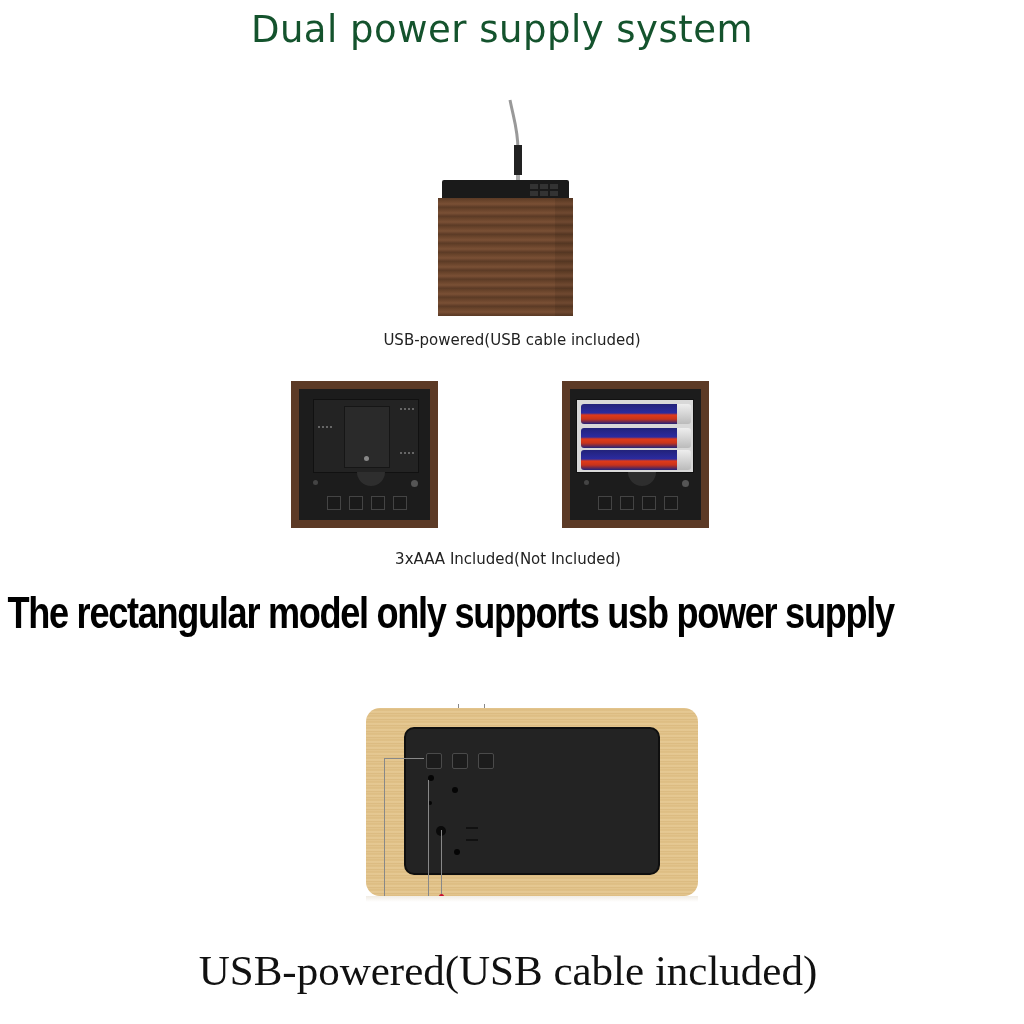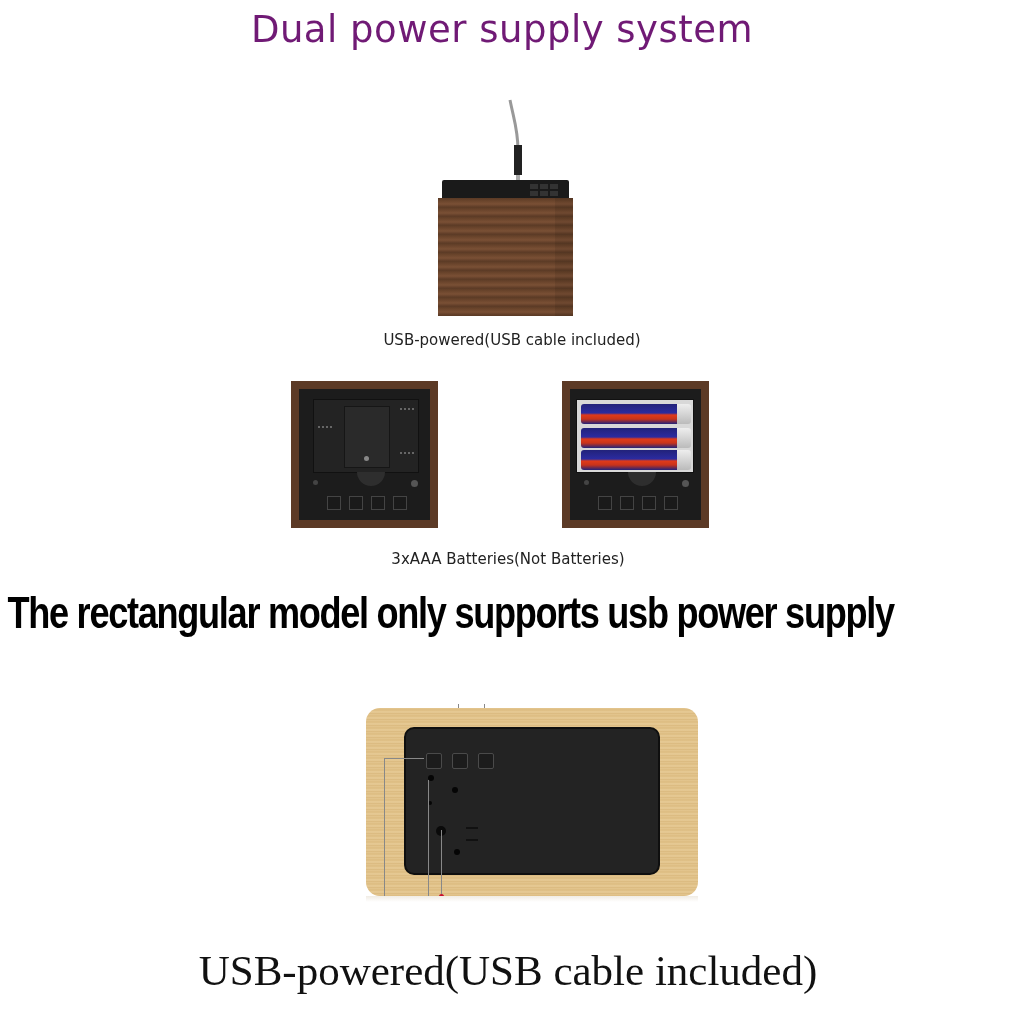--- a/index.html
+++ b/index.html
@@ -1,18 +1,18 @@
 <!DOCTYPE html>
 <html><head>
 <meta charset="utf-8">
 <style>
   html, body { margin: 0; padding: 0; background: #ffffff; }
   body { width: 1024px; height: 1024px; position: relative; overflow: hidden; font-family: "DejaVu Sans", sans-serif; }
   .abs { position: absolute; }
-  .title { left: 0; width: 1004px; top: 8px; text-align: center; font-size: 37px; color: #701a75; letter-spacing: 0.5px; }
+  .title { left: 0; width: 1004px; top: 8px; text-align: center; font-size: 37px; color: #14532d; letter-spacing: 0.5px; }
   .caption { text-align: center; font-size: 15px; color: #222; }
   .cap1 { left: 362px; width: 300px; top: 331px; }
   .cap2 { left: 358px; width: 300px; top: 550px; }
   .banner { left: 0; width: 1048px; top: 588px; text-align: center; font-family: "Liberation Sans", sans-serif; font-weight: bold; font-size: 42px; color: #000; transform: scaleX(0.86) scaleY(1.05); transform-origin: left top; letter-spacing: -1.5px; white-space: nowrap; }
   .bottom-cap { left: 0; width: 1016px; top: 946px; text-align: center; font-family: "Liberation Serif", serif; font-size: 43px; color: #111; white-space: nowrap; }
 
   
   .cube { left: 438px; top: 180px; width: 135px; height: 135px; }
   .cube-body { position: absolute; left: 0; top: 18px; width: 135px; height: 118px;
     background: repeating-linear-gradient(180deg, #5a3a25 0px, #6b452c 3px, #7a5035 6px, #5e3c27 9px);
@@ -106,21 +106,21 @@
       <div class="sensor"></div>
       <div class="dot" style="left:14px;top:8px"></div>
       <div class="dot" style="left:112px;top:8px;width:7px;height:7px;background:#555"></div>
       <div class="ctl-btn" style="left:28px"></div>
       <div class="ctl-btn" style="left:50px"></div>
       <div class="ctl-btn" style="left:72px"></div>
       <div class="ctl-btn" style="left:94px"></div>
     </div>
   </div>
 </div>
-<div class="abs caption cap2">3xAAA Batteries(Not Batteries)</div>
+<div class="abs caption cap2">3xAAA Included(Not Included)</div>
 
 <div class="abs banner">The rectangular model only supports usb power supply</div>
 
 <div class="callout" style="left:458px;top:704px;width:1px;height:44px"></div>
 <div class="callout" style="left:484px;top:704px;width:1px;height:44px"></div>
 <div class="abs rect-clock">
   <div class="rect-face">
     <div class="rbtn" style="left:20px"></div>
     <div class="rbtn" style="left:46px"></div>
     <div class="rbtn" style="left:72px"></div>

